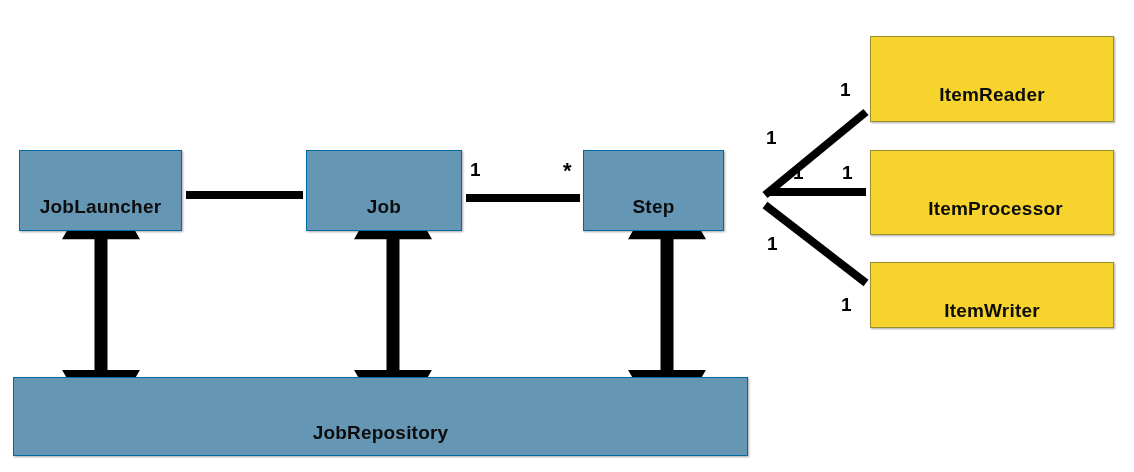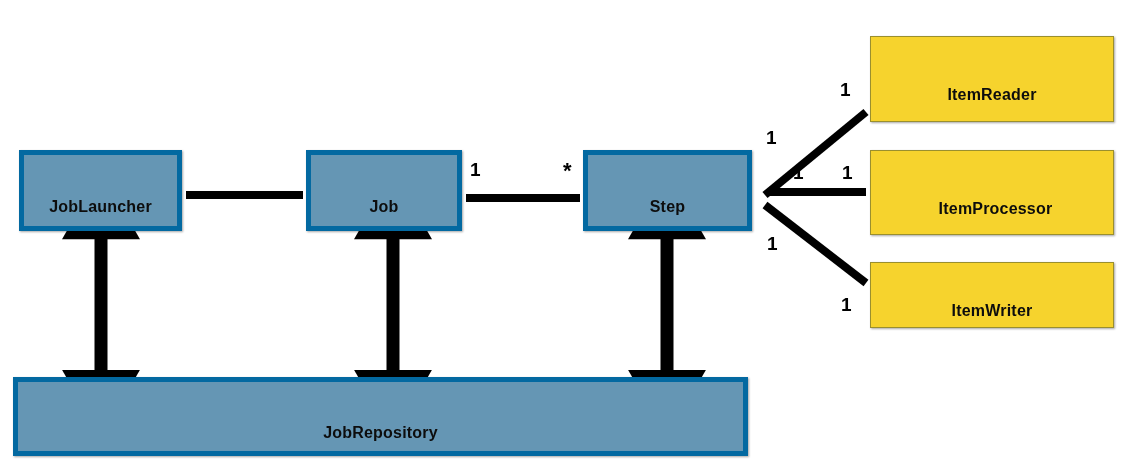--- a/index.html
+++ b/index.html
@@ -24,37 +24,37 @@
     top: 0;
     width: 1134px;
     height: 472px;
   }
   .node {
     position: absolute;
     box-sizing: border-box;
     display: flex;
     align-items: center;
     justify-content: center;
-    border: 5px solid #0369a1;
+    border: 1px solid #0369a1;
     box-shadow: 1px 1px 2px rgba(0,0,0,0.35);
     font-weight: bold;
     color: #0d0d0d;
     letter-spacing: 0.2px;
     text-align: center;
   }
   .node.blue {
     background: #6596b4;
   }
   .node.yellow {
     background: #f6d32d;
     border: 1px solid #9a8f2e;
   }
   .node-label {
     pointer-events: none;
-    font-size: 16px;
+    font-size: 19px;
     margin-top: 32px;
   }
   .mult {
     position: absolute;
     font-weight: bold;
     font-size: 19px;
     color: #000000;
     line-height: 1;
     white-space: nowrap;
   }
@@ -88,21 +88,21 @@
       </g>
   </svg>
 
   <div id="nodes-group">
       <div class="node blue" style="left: 19px; top: 150px; width: 163px; height: 81px;">
         <span class="node-label">JobLauncher</span>
       </div>
       <div class="node blue" style="left: 306px; top: 150px; width: 156px; height: 81px; text-align: center;">
         <span class="node-label">Job</span>
       </div>
-      <div class="node blue" style="left: 583px; top: 150px; width: 169px; height: 81px;">
+      <div class="node blue" style="left: 583px; top: 150px; width: 141px; height: 81px;">
         <span class="node-label">Step</span>
       </div>
       <div class="node blue" style="left: 13px; top: 377px; width: 735px; height: 79px;">
         <span class="node-label">JobRepository</span>
       </div>
       <div class="node yellow" style="left: 870px; top: 36px; width: 244px; height: 86px;">
         <span class="node-label">ItemReader</span>
       </div>
       <div class="node yellow" style="left: 870px; top: 150px; width: 244px; height: 85px; padding-left: 7px;">
         <span class="node-label">ItemProcessor</span>

